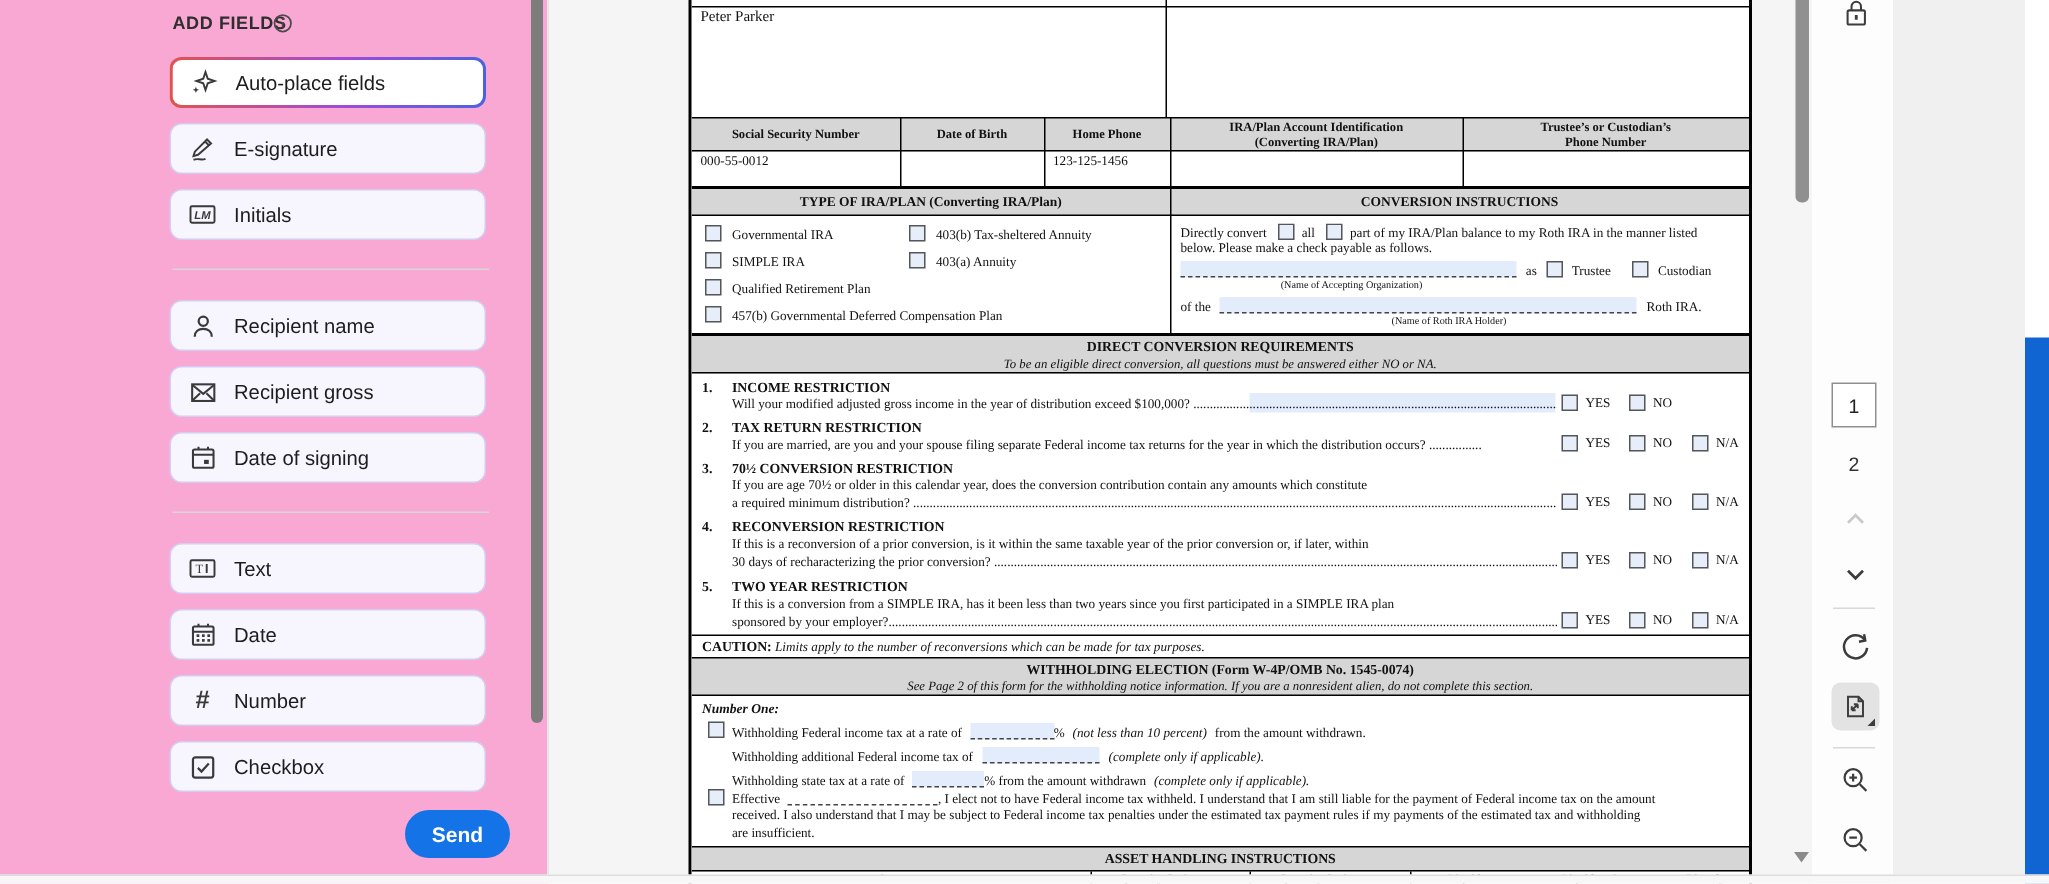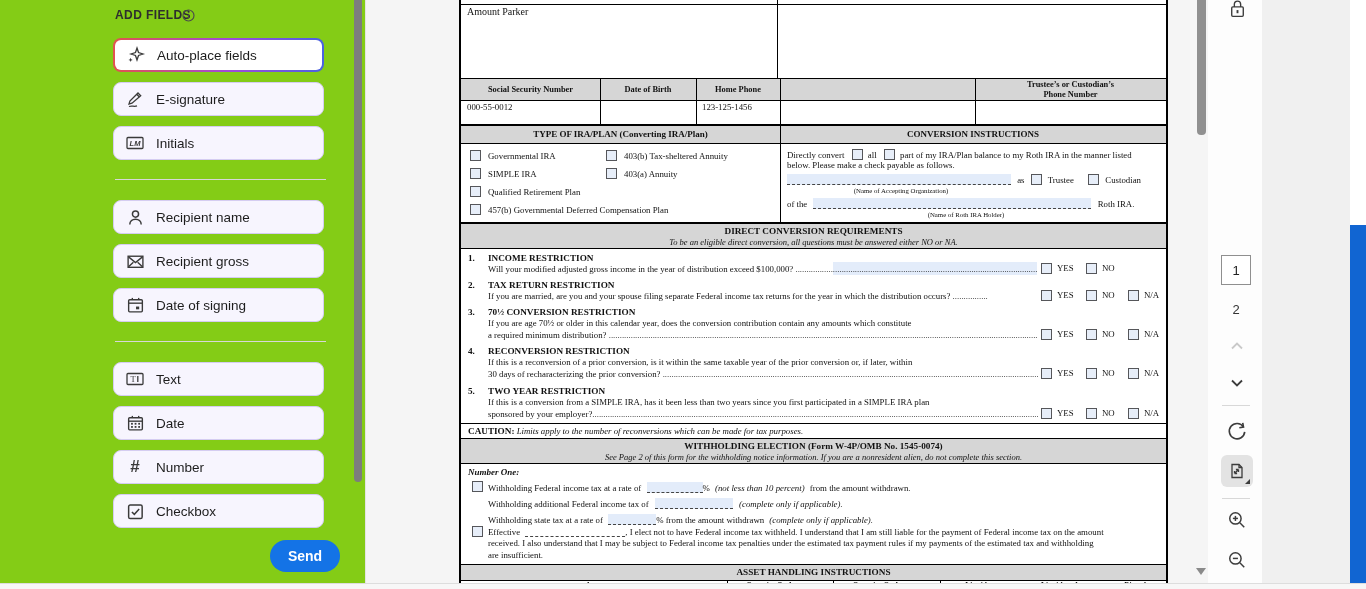--- a/index.html
+++ b/index.html
@@ -1,21 +1,21 @@
 <!DOCTYPE html>
 <html><head>
 <meta charset="utf-8">
 <style>
   html,body{margin:0;padding:0;}
   body{width:1366px;height:589px;overflow:hidden;position:relative;background:#fff;
        font-family:"Liberation Sans",sans-serif;-webkit-font-smoothing:antialiased;}
   .abs{position:absolute;}
 
   
-  .sidebar{left:0;top:0;width:365px;height:589px;background:#84cc16;}
+  .sidebar{left:0;top:0;width:365px;height:589px;background:#f9a8d4;}
   .sb-title{left:115px;top:8px;font-size:12px;font-weight:bold;color:#2e2e2e;letter-spacing:.4px;}
   .info-ic{left:181px;top:8px;width:15px;height:15px;color:#4b4b4b;}
   .tool{left:113px;width:211px;height:34px;border-radius:8px;background:#f7f5fe;border:1px solid #d5cdf1;
         display:flex;align-items:center;box-sizing:border-box;cursor:pointer;}
   .tool .ticon{width:20px;height:20px;margin-left:11px;color:#3a3a3a;flex:0 0 auto;display:flex;align-items:center;justify-content:center;text-align:right;}
   .tool .tlabel{margin-left:11px;font-size:13.5px;color:#1d1d1d;white-space:nowrap;}
   .tool.grad{background:#fff;border:2px solid transparent;
     background-image:linear-gradient(#fff,#fff),linear-gradient(90deg,#e1544d 0%,#a04ad8 55%,#4a63e0 100%);
     background-origin:border-box;background-clip:padding-box,border-box;}
   .sb-div{left:115px;width:211px;height:1px;background:#d7d7d7;}
@@ -197,26 +197,28 @@
 </div>
 <div class="abs sb-scroll"></div>
 
 <div class="abs viewer"></div>
 
 <div class="abs page">
 
   <div class="abs" style="left:0;top:0;width:705px;height:4px;border-bottom:1px solid #000"></div>
   <div class="vd" style="left:316px;top:0;height:78px"></div>
 
-  <div class="abs" style="left:6px;top:6px;font-size:10px;">Amount Parker</div>
+  <div class="abs" style="left:6px;top:6px;font-size:10px;">Peter Parker</div>
 
   <div class="abs grow" style="left:0;top:78px;width:705px;height:23px"></div>
   <div class="abs hdcell" style="left:0;top:79px;width:139px;height:21px">Social Security Number</div>
   <div class="abs hdcell" style="left:139px;top:79px;width:96px;height:21px">Date of Birth</div>
   <div class="abs hdcell" style="left:235px;top:79px;width:84px;height:21px">Home Phone</div>
+  <div class="abs hdcell" style="left:319px;top:79px;width:195px;height:21px">IRA/Plan Account Identification
+(Converting IRA/Plan)</div>
   <div class="abs hdcell" style="left:514px;top:79px;width:191px;height:21px">Trustee’s or Custodian’s
 Phone Number</div>
 
   <div class="abs doc8" style="left:6px;top:102px">000-55-0012</div>
   <div class="abs doc8" style="left:241px;top:102px">123-125-1456</div>
   <div class="vd" style="left:139px;top:78px;height:46px"></div>
   <div class="vd" style="left:235px;top:78px;height:46px"></div>
   <div class="vd" style="left:319px;top:78px;height:46px"></div>
   <div class="vd" style="left:514px;top:78px;height:46px"></div>
 

